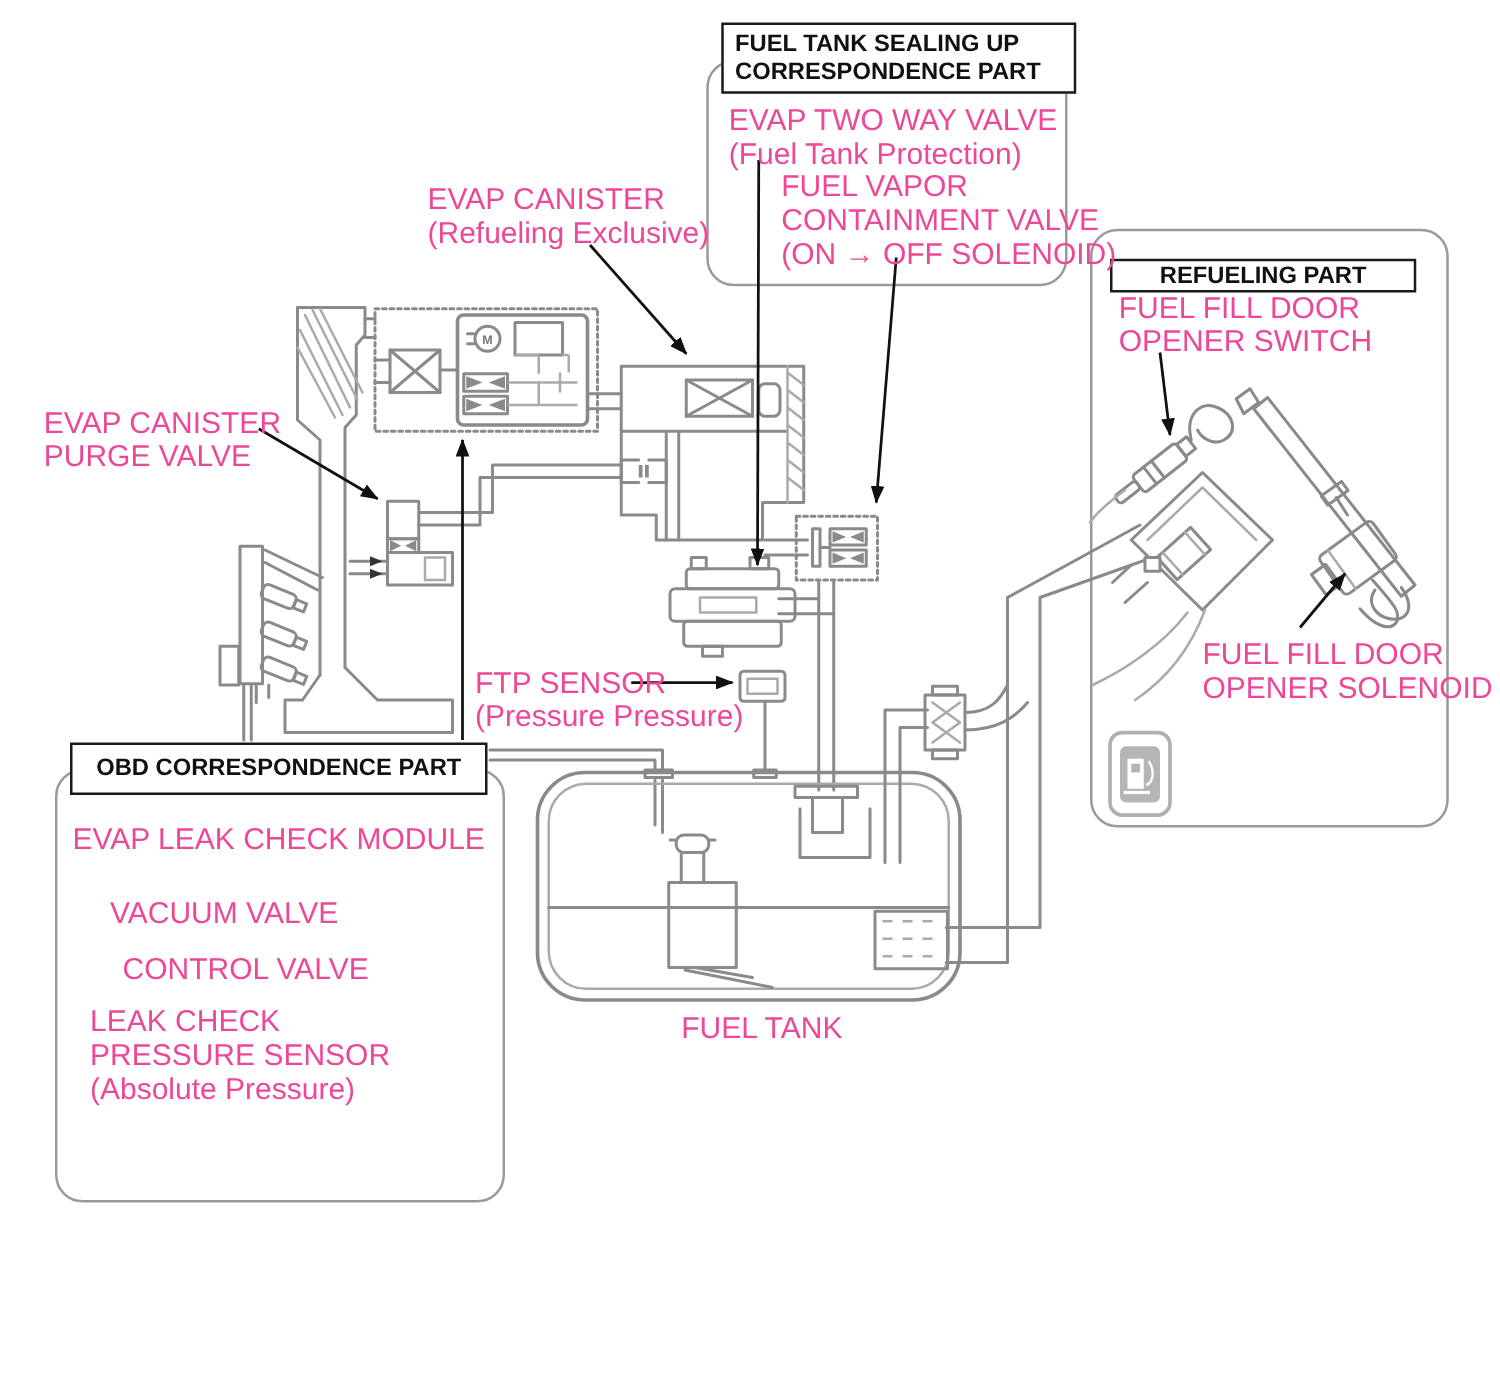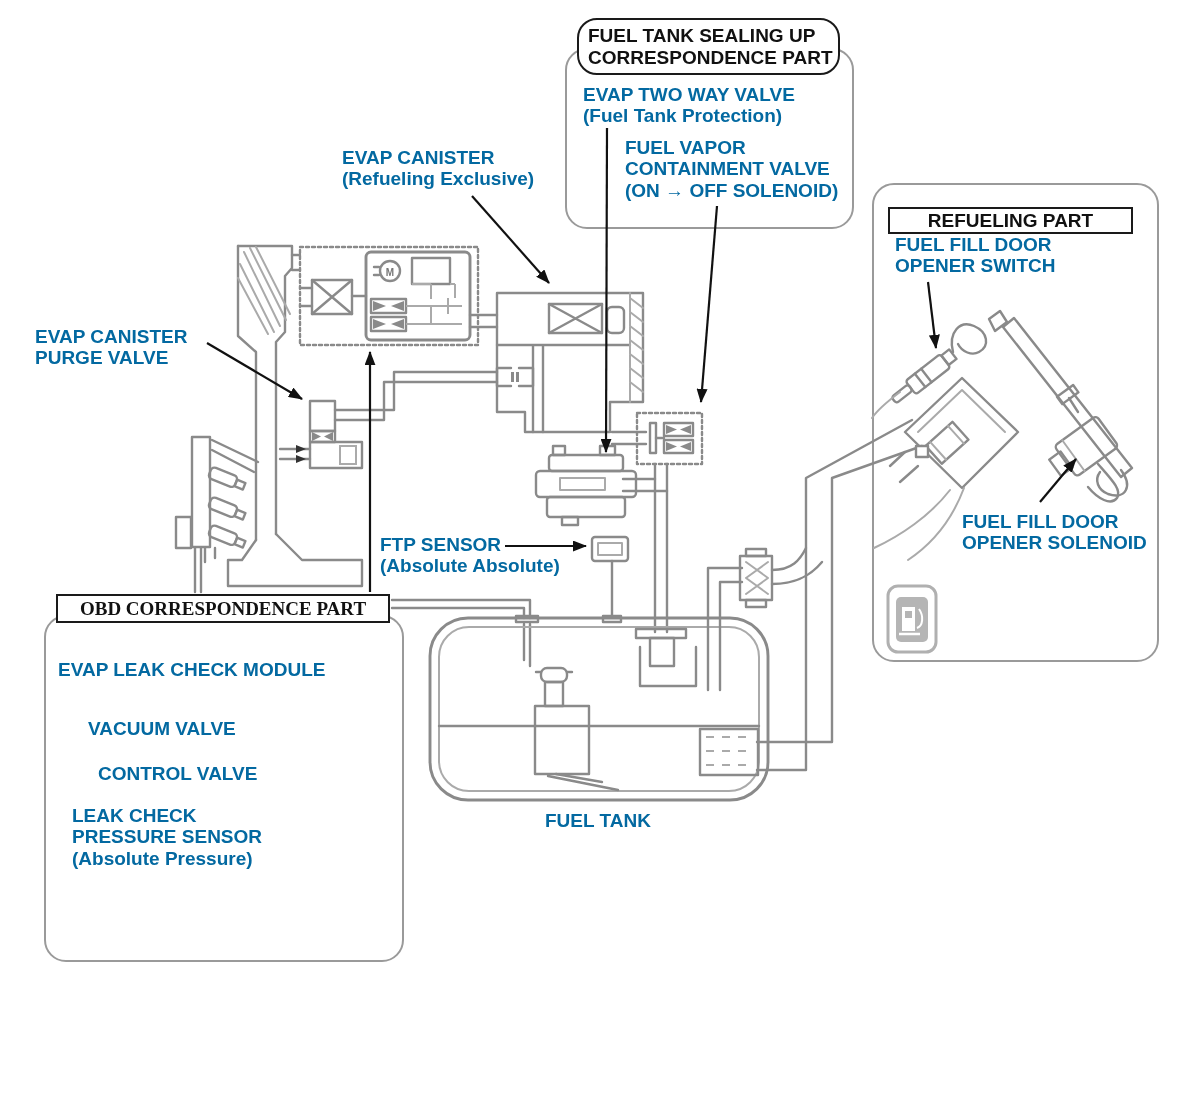--- a/index.html
+++ b/index.html
@@ -3,21 +3,21 @@
 <meta charset="utf-8">
 <style>
   html,body{margin:0;padding:0;background:#fff;}
   .stage{position:relative;width:1200px;height:1103px;background:#fff;overflow:hidden;
          font-family:"Liberation Sans", sans-serif;}
   .container{position:absolute;border:2.5px solid #9a9a9a;border-radius:22px;background:transparent;}
   .titlebox{position:absolute;background:#fff;border:2.5px solid #1a1a1a;display:flex;align-items:center;
             font-weight:bold;font-size:19px;color:#111;line-height:1.12;white-space:pre-line;box-sizing:border-box;}
   .titlebox.center{justify-content:center;text-align:center;}
   .titlebox.left{padding-left:9px;}
-  .label{position:absolute;font-weight:bold;font-size:19px;color:#0369a1;line-height:1.12;white-space:pre-line;}
+  .label{position:absolute;font-weight:normal;font-size:24px;color:#ec4899;line-height:1.12;white-space:pre-line;}
   svg{position:absolute;left:0;top:0;}
   .g{stroke:#8a8a8a;stroke-width:2.4;fill:none;stroke-linejoin:round;stroke-linecap:round;}
   .g2{stroke:#8a8a8a;stroke-width:2.9;fill:none;stroke-linejoin:round;}
   .gl{stroke:#aaaaaa;stroke-width:2;fill:none;}
   .gf{fill:#8a8a8a;stroke:none;}
   .dash{stroke-dasharray:3 3;}
   .k{stroke:#111;stroke-width:2.2;fill:none;marker-end:url(#ah);}
 </style>
 </head>
 <body>
@@ -217,46 +217,46 @@
       <path class="k" d="M717,206 L701,402"></path>
       <path class="k" d="M472,196 L549,283"></path>
       <path class="k" d="M207,343 L302,399"></path>
       <path class="k" d="M505,546 L586,546"></path>
       <path class="k" d="M928,282 L936,348"></path>
       <path class="k" d="M1040,502 L1076,459"></path>
       <path class="k" d="M370,592 L370,352"></path>
     </g>
   </svg>
 
-  <div class="titlebox left" style="left:577px;top:18px;width:263px;height:57px;border-radius:20px;">
+  <div class="titlebox left" style="left:577px;top:18px;width:284px;height:57px;">
     <span>FUEL TANK SEALING UP
 CORRESPONDENCE PART</span>
   </div>
   <div class="titlebox center" style="left:888px;top:171px;width:245px;height:27px;margin-top:36px;">
     <span>REFUELING PART</span>
   </div>
-  <div class="titlebox center" style="left:56px;top:594px;width:334px;height:29px;font-family:Liberation Serif, serif;">
+  <div class="titlebox center" style="left:56px;top:594px;width:334px;height:42px;">
     <span>OBD CORRESPONDENCE PART</span>
   </div>
 
   <div class="label" style="left:583px;top:84px;">EVAP TWO WAY VALVE
 (Fuel Tank Protection)</div>
   <div class="label" style="left:625px;top:137px;">FUEL VAPOR
 CONTAINMENT VALVE
 (ON → OFF SOLENOID)</div>
   <div class="label" style="left:342px;top:147px;">EVAP CANISTER
 (Refueling Exclusive)</div>
   <div class="label" style="left:35px;top:326px;">EVAP CANISTER
 PURGE VALVE</div>
   <div class="label" style="left:895px;top:234px;">FUEL FILL DOOR
 OPENER SWITCH</div>
   <div class="label" style="left:962px;top:511px;">FUEL FILL DOOR
 OPENER SOLENOID</div>
   <div class="label" style="left:380px;top:534px;">FTP SENSOR
-(Absolute Absolute)</div>
+(Pressure Pressure)</div>
   <div class="label" style="left:58px;top:659px;text-align:right;">EVAP LEAK CHECK MODULE</div>
   <div class="label" style="left:88px;top:718px;">VACUUM VALVE</div>
   <div class="label" style="left:88px;top:763px;margin-left:10px;">CONTROL VALVE</div>
   <div class="label" style="left:72px;top:805px;">LEAK CHECK
 PRESSURE SENSOR
 (Absolute Pressure)</div>
   <div class="label" style="left:545px;top:810px;">FUEL TANK</div>
 
 </div>
 

